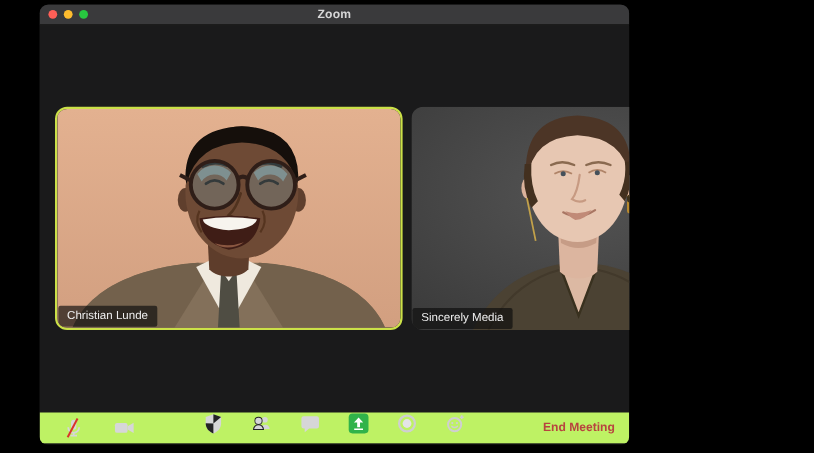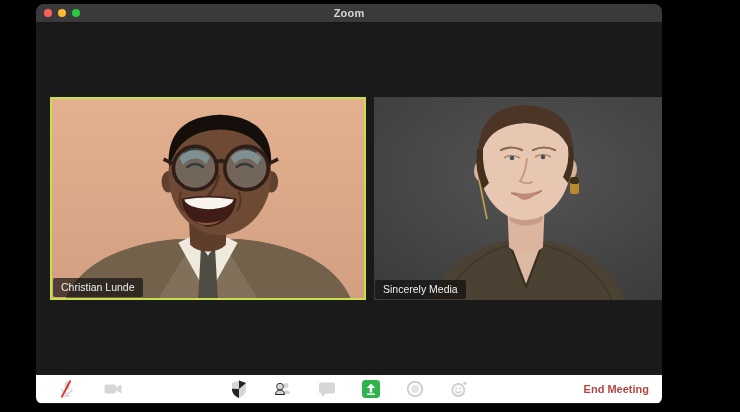--- a/index.html
+++ b/index.html
@@ -1,52 +1,52 @@
 <!DOCTYPE html>
 <html style="--active-speaker-border: #cbe048; --share-screen-green: #30b34a; --end-meeting-red: #b8443f; --muted-mic-red: #d9342b; --traffic-red: #ff5f57; --traffic-yellow: #febc2e; --traffic-green: #28c840;"><head>
 <meta charset="utf-8">
 <style>
   * { margin:0; padding:0; box-sizing:border-box; }
   html,body { width:740px; height:412px; background:#000; overflow:hidden;
               font-family:"Liberation Sans", sans-serif; }
 
   .desktop { position:absolute; inset:0; background:#000; }
 
-  .window { position:absolute; left:36px; top:4px; width:626px; height:400px;
+  .window { position:absolute; left:36px; top:4px; width:536px; height:400px;
             background:#1a1a1b; border-radius:8px 8px 7px 7px; overflow:hidden;
             box-shadow:0 8px 28px rgba(0,0,0,.65); }
 
   
   .titlebar { position:relative; height:19px; background:#3a3a3c;
               border-bottom:1px solid #161616; display:flex; align-items:center; }
   .traffic { display:flex; gap:6px; margin-left:8px; }
   .traffic span { width:8px; height:8px; border-radius:50%; display:block; cursor:default; }
   .tl-close { background:var(--traffic-red,#ff5f57); }
   .tl-min   { background:var(--traffic-yellow,#febc2e); }
   .tl-zoom  { background:var(--traffic-green,#28c840); }
   .win-title { position:absolute; left:0; right:0; text-align:center;
                font-size:11px; font-weight:700; color:#d6d6d7; letter-spacing:.2px; }
 
   
   .content { position:relative; height:380px; background:#1a1a1b; }
 
-  .tile { position:absolute; top:74px; overflow:hidden; background:#222; }
+  .tile { position:absolute; top:74px; overflow:hidden; background:#222;border-radius:11px; }
   .tile-left  { left:14px;  width:316px; height:203px;
                 border:2px solid var(--active-speaker-border,#cbe048); }
   .tile-right { left:338px; width:315px; height:203px;text-align:center; }
   .tile svg.portrait { display:block; width:100%; height:100%; }
 
   .name-chip { position:absolute; left:1px; bottom:1px;
                background:rgba(12,12,12,.66); color:#efefef;
                font-size:10.5px; line-height:1; padding:4px 8px 5px 8px;
                border-radius:2px; white-space:nowrap; }
 
   
   .toolbar { position:absolute; left:0; right:0; bottom:0; height:28px;
-             background:#ffffff; display:flex; align-items:center; }
+             background:#bef264; display:flex; }
   .tb-left { display:flex; align-items:center; gap:26px; margin-left:21px; }
   .tb-center { position:absolute; left:50%; transform:translateX(-50%);
                display:flex; align-items:center; gap:24px; }
   .tb-btn { width:20px; height:20px; display:flex; align-items:center;
             justify-content:center; cursor:pointer; background:none; border:none; padding:0; }
   .tb-btn svg { display:block; }
   .end-btn { position:absolute; right:13px; top:0; height:28px;
              background:none; border:none; cursor:pointer;
              color:var(--end-meeting-red,#b8443f); font-size:11px; font-weight:700;
              font-family:"Liberation Sans", sans-serif; }

